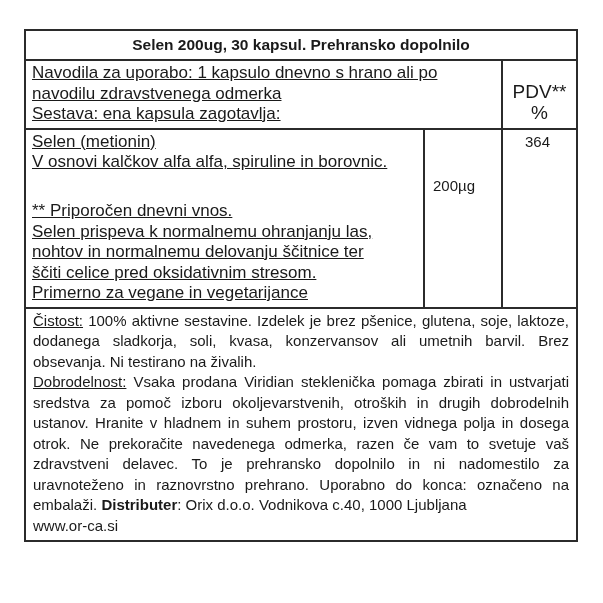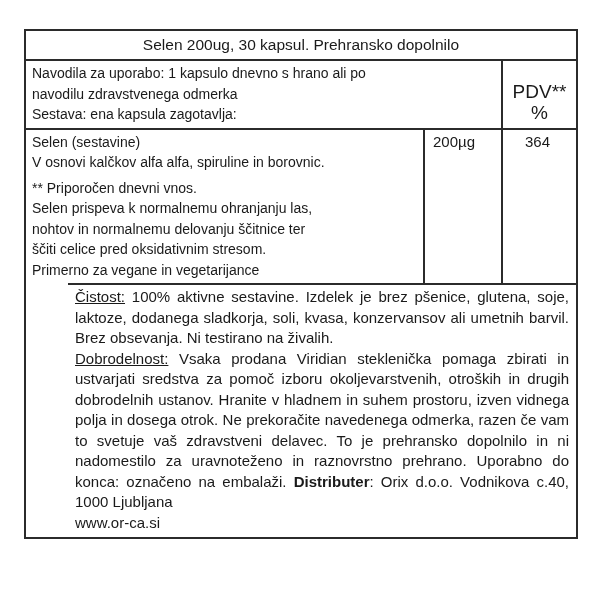--- a/index.html
+++ b/index.html
@@ -34,45 +34,48 @@
   }
 
   
   .title-row {
     border-bottom: 2px solid #2b2b2b;
     text-align: center;
     font-size: 15.5px;
     line-height: 23px;
     padding: 2px 4px 3px 4px;
     white-space: nowrap;
+    font-weight: bold;
   }
 
   
   table.nutrients {
     width: 100%;
     border-collapse: collapse;
     table-layout: fixed;
   }
   table.nutrients td {
     vertical-align: top;
     padding: 0;
   }
   .col-desc   { width: 398px; }
   .col-amount { width: 78px; }
   .col-pdv    { width: 74px; }
 
   .cell-pad {
     padding: 2px 5px 3px 6px;
-    font-size: 14px;
+    font-size: 17px;
     line-height: 20.5px;
+    text-decoration: underline;
   }
   .cell-pad-amt {
     padding: 2px 6px 3px 8px;
     font-size: 15px;
     line-height: 20.5px;
+    margin-top: 44px;
   }
   .cell-pad-pdv {
     padding: 2px 10px 3px 6px;
     font-size: 15px;
     line-height: 20.5px;
     text-align: center;
   }
 
   .vline-l { border-left: 2px solid #2b2b2b; }
   .hline-b { border-bottom: 2px solid #2b2b2b; }
@@ -85,21 +88,20 @@
   }
 
   
   .freetext {
     border-top: 2px solid #2b2b2b;
     padding: 2px 7px 4px 7px;
     font-size: 15px;
     line-height: 20.5px;
     text-align: justify;
     text-justify: inter-word;
-    margin-left: 42px;
   }
   .freetext p {
     margin: 0;
   }
   .underline { text-decoration: underline; }
   .bold { font-weight: bold; }
   .nojust { text-align: left; }
 </style>
 </head>
 <body>
@@ -130,21 +132,21 @@
           <div class="pdv-head">
             <div>PDV**</div>
             <div>%</div>
           </div>
         </td>
       </tr>
 
       <tr>
         <td>
           <div class="cell-pad">
-            <div>Selen (sestavine)</div>
+            <div>Selen (metionin)</div>
             <div>V osnovi kalčkov alfa alfa, spiruline in borovnic.</div>
           </div>
         </td>
         <td class="vline-l">
           <div class="cell-pad-amt">200µg</div>
         </td>
         <td class="vline-l">
           <div class="cell-pad-pdv">364</div>
         </td>
       </tr>

